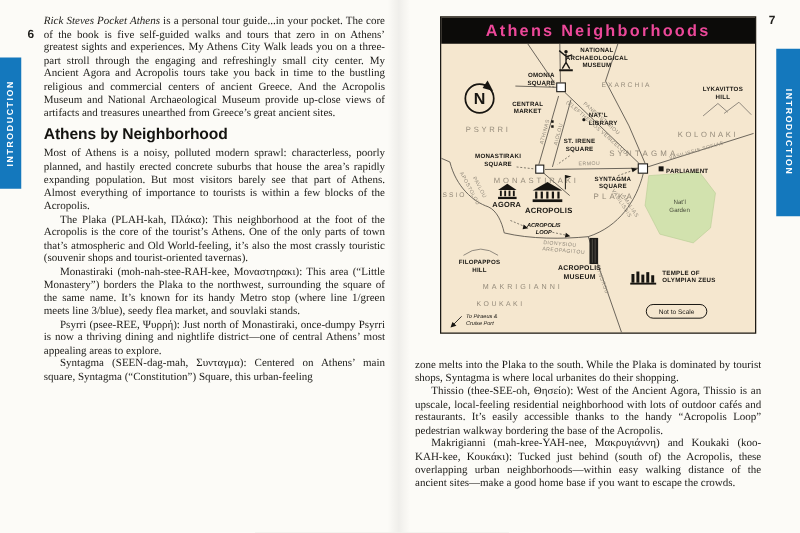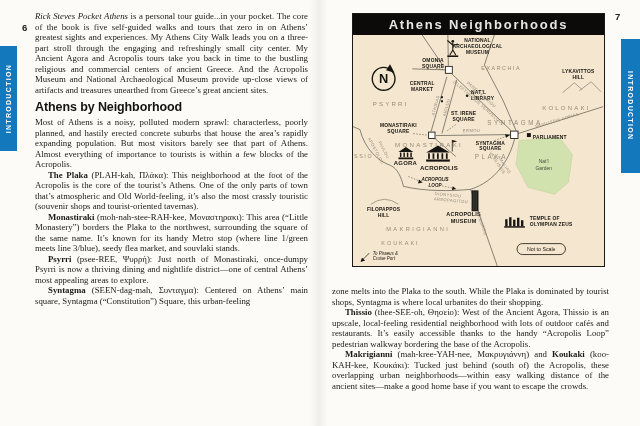--- a/index.html
+++ b/index.html
@@ -21,27 +21,27 @@
   #tab-left span{writing-mode:vertical-rl;transform:rotate(180deg);}
   #tab-right span{writing-mode:vertical-rl;}
   
   .textcol{position:absolute;text-align:justify;font-size:8.8px;line-height:10.5px;}
   #left-text{left:35px;top:11px;width:273px;height:412px;overflow:hidden;}
   #right-text{left:332px;top:286px;width:277px;height:138px;overflow:hidden;}
   .textcol p{margin:0;}
   .textcol p.ind{text-indent:13px;}
   h2{font:bold 12.5px "Liberation Sans",sans-serif;color:#141310;margin:0 0 3px 0;letter-spacing:-0.1px;}
   h2.second{margin-top:5px;}
-  b{font-weight:bold;}
+  b{font-weight:normal;}
   i{font-style:italic;}
   
   #map{position:absolute;left:352px;top:13px;width:253px;height:254px;
        border:1.4px solid #1c1a16;background:#f5e7cf;box-sizing:border-box;}
   #map-titlebar{height:21px;background:#0c0b09;display:flex;align-items:center;justify-content:center;}
-  #map-titlebar span{color:#e5e5e5;font:bold 13px "Liberation Sans",sans-serif;letter-spacing:1.8px;}
+  #map-titlebar span{color:#ec4899;font:bold 13px "Liberation Sans",sans-serif;letter-spacing:1.8px;}
   #map svg{display:block;}
   
   .mt{font:bold 5px "Liberation Sans",sans-serif;fill:#171511;text-anchor:middle;letter-spacing:.2px;}
   .mts{text-anchor:start;}
   .dist{font:6.2px "Liberation Sans",sans-serif;fill:#958b7b;letter-spacing:2.2px;text-anchor:middle;}
   .dist-s{font-size:5.4px;letter-spacing:1.6px;}
   .street{font:4.2px "Liberation Sans",sans-serif;fill:#928a7c;letter-spacing:.4px;text-anchor:middle;}
   .itl{font:italic bold 4.6px "Liberation Sans",sans-serif;fill:#171511;text-anchor:middle;}
   .tiny-it{font:italic 4.5px "Liberation Sans",sans-serif;fill:#171511;text-anchor:start;}
   .gard{font:5px "Liberation Sans",sans-serif;fill:#464a3a;text-anchor:middle;}

